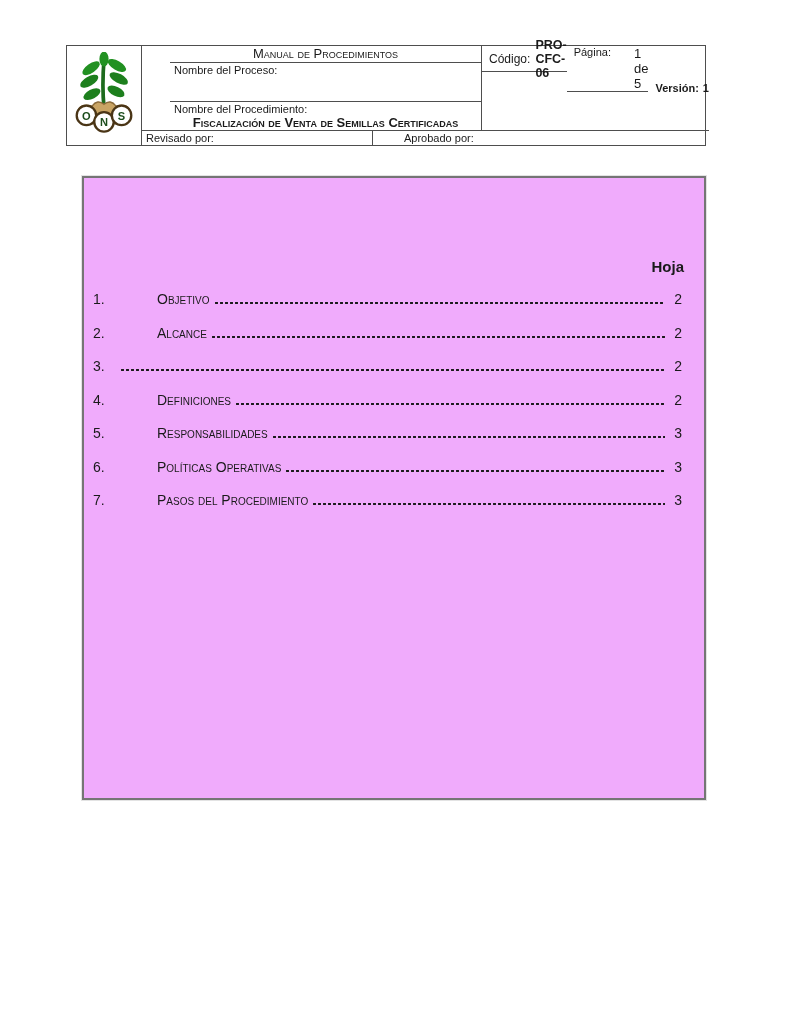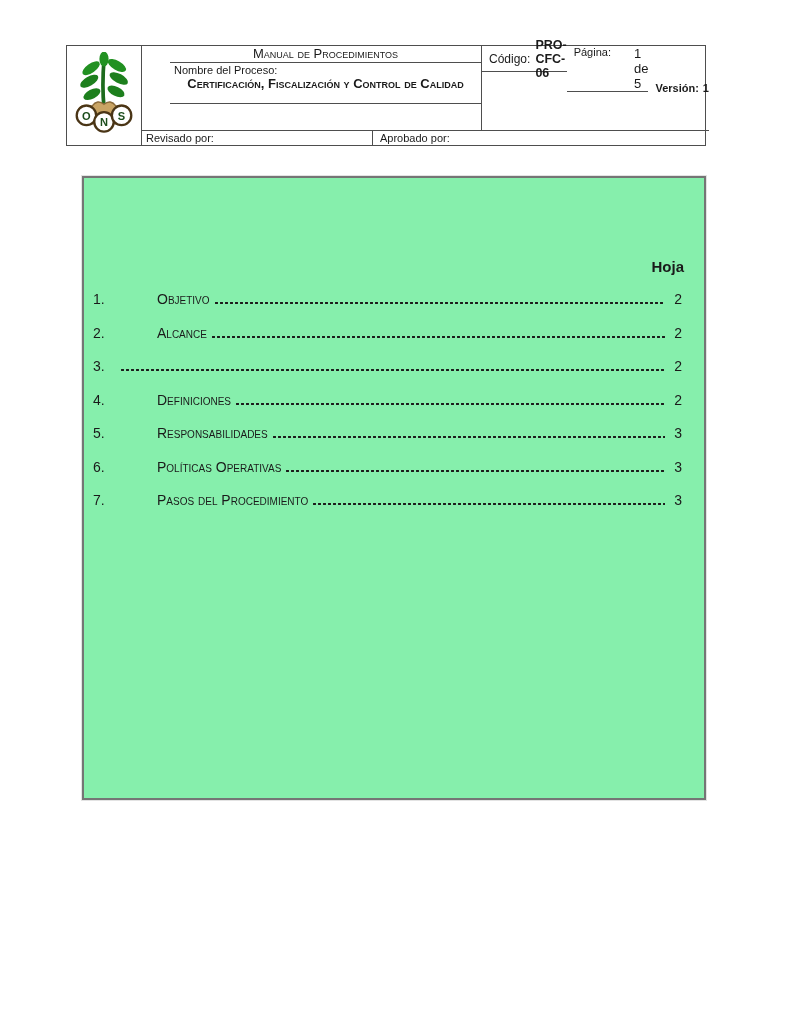--- a/index.html
+++ b/index.html
@@ -40,28 +40,28 @@
     height: 26px; border-bottom: 1px solid #4e4e4e;
     display: flex; align-items: center; gap: 5px; padding-left: 7px; font-size: 12px;
   }
   .row-codigo .code-val { font-weight: bold; font-size: 12.5px; }
   .row-pagina {
     height: 46px; border-bottom: 1px solid #4e4e4e;
     display: flex; align-items: flex-start; gap: 23px; padding-left: 7px; font-size: 11px;
   }
   .row-pagina .page-val { font-size: 13px; }
   .row-version { flex: 1; display: flex; align-items: center; gap: 4px; padding-left: 7px; font-size: 11px; font-weight: bold; }
-  .header-bottom { height: 15px; border-top: 1px solid #4e4e4e; display: flex; font-size: 11px; }
+  .header-bottom { height: 15px; border-top: 1px solid #4e4e4e; display: flex; font-size: 11px; gap: 24px; }
   .revisado { width: 231px; border-right: 1px solid #4e4e4e; padding: 1px 4px; }
   .aprobado { flex: 1; padding: 1px 7px; }
 
   
   .toc-frame {
     position: absolute; left: 82px; top: 176px; width: 624px; height: 624px;
-    border: 2px solid #757575; background: #86efac;
+    border: 2px solid #757575; background: #f0abfc;
     box-shadow: 0 0 0 1px #e3e3e3;
   }
   .hoja {
     position: absolute; top: 80px; right: 20px;
     font-weight: bold; font-size: 15px;
   }
   .toc-list { position: absolute; top: 114px; left: 9px; right: 22px; }
   .toc-item {
     display: flex; align-items: flex-end;
     height: 14px; margin-bottom: 19.5px;
@@ -102,21 +102,24 @@
         <text x="59" y="72.5" text-anchor="middle" font-size="12" font-weight="bold" fill="#1c4d1c" font-family="Liberation Sans, sans-serif">S</text>
       </svg>
     </div>
 
     <div class="header-right">
       <div class="header-cols">
         <div class="mid-col">
           <div class="row-manual">Manual de Procedimientos</div>
           <div class="row-proceso">
             <div class="cell-label">Nombre del Proceso:</div>
-            <div class="cell-title">Certificación, Fiscalización y Control de Calidad</div>
+          </div>
+          <div class="row-procedimiento">
+            <div class="cell-label">Nombre del Procedimiento:</div>
+            <div class="cell-title">Fiscalización de Venta de Semillas Certificadas</div>
           </div>
         </div>
         <div class="right-col">
           <div class="row-codigo">
             <span>Código:</span>
             <span class="code-val">PRO-CFC-06</span>
           </div>
           <div class="row-pagina">
             <span>Página:</span>
             <span class="page-val">1 de 5</span>

